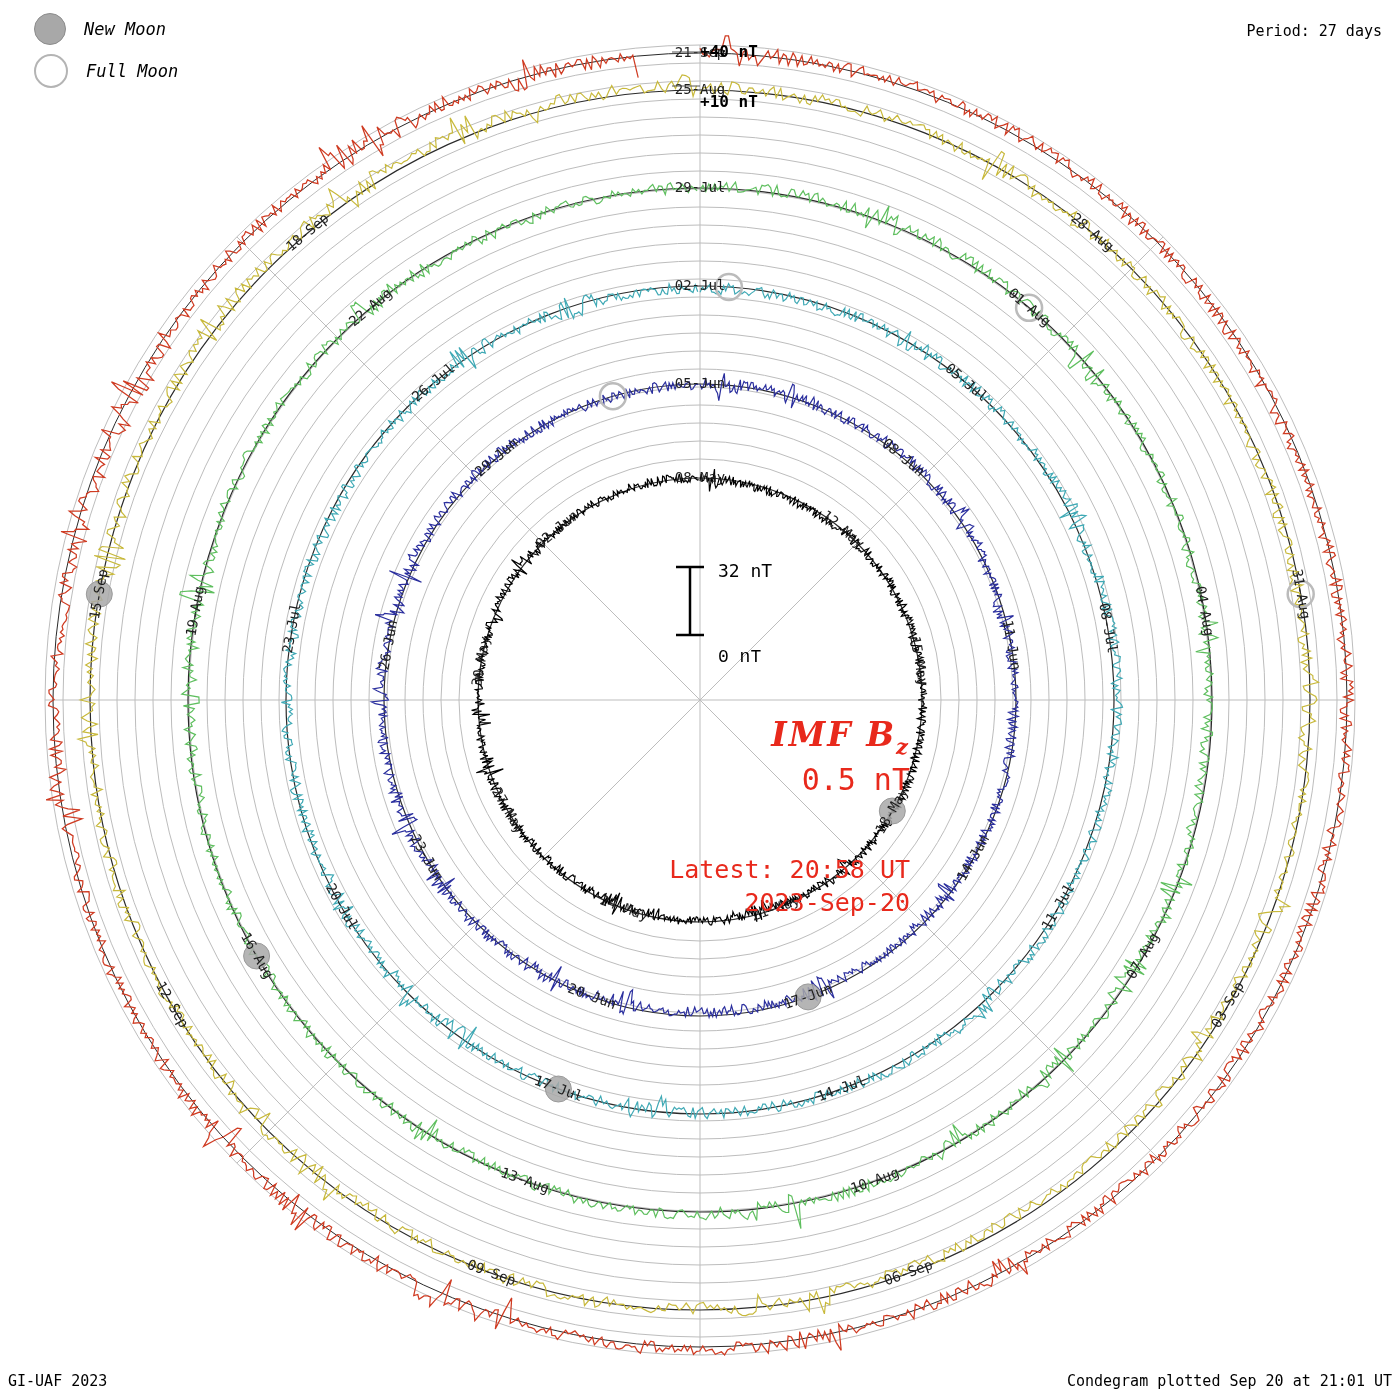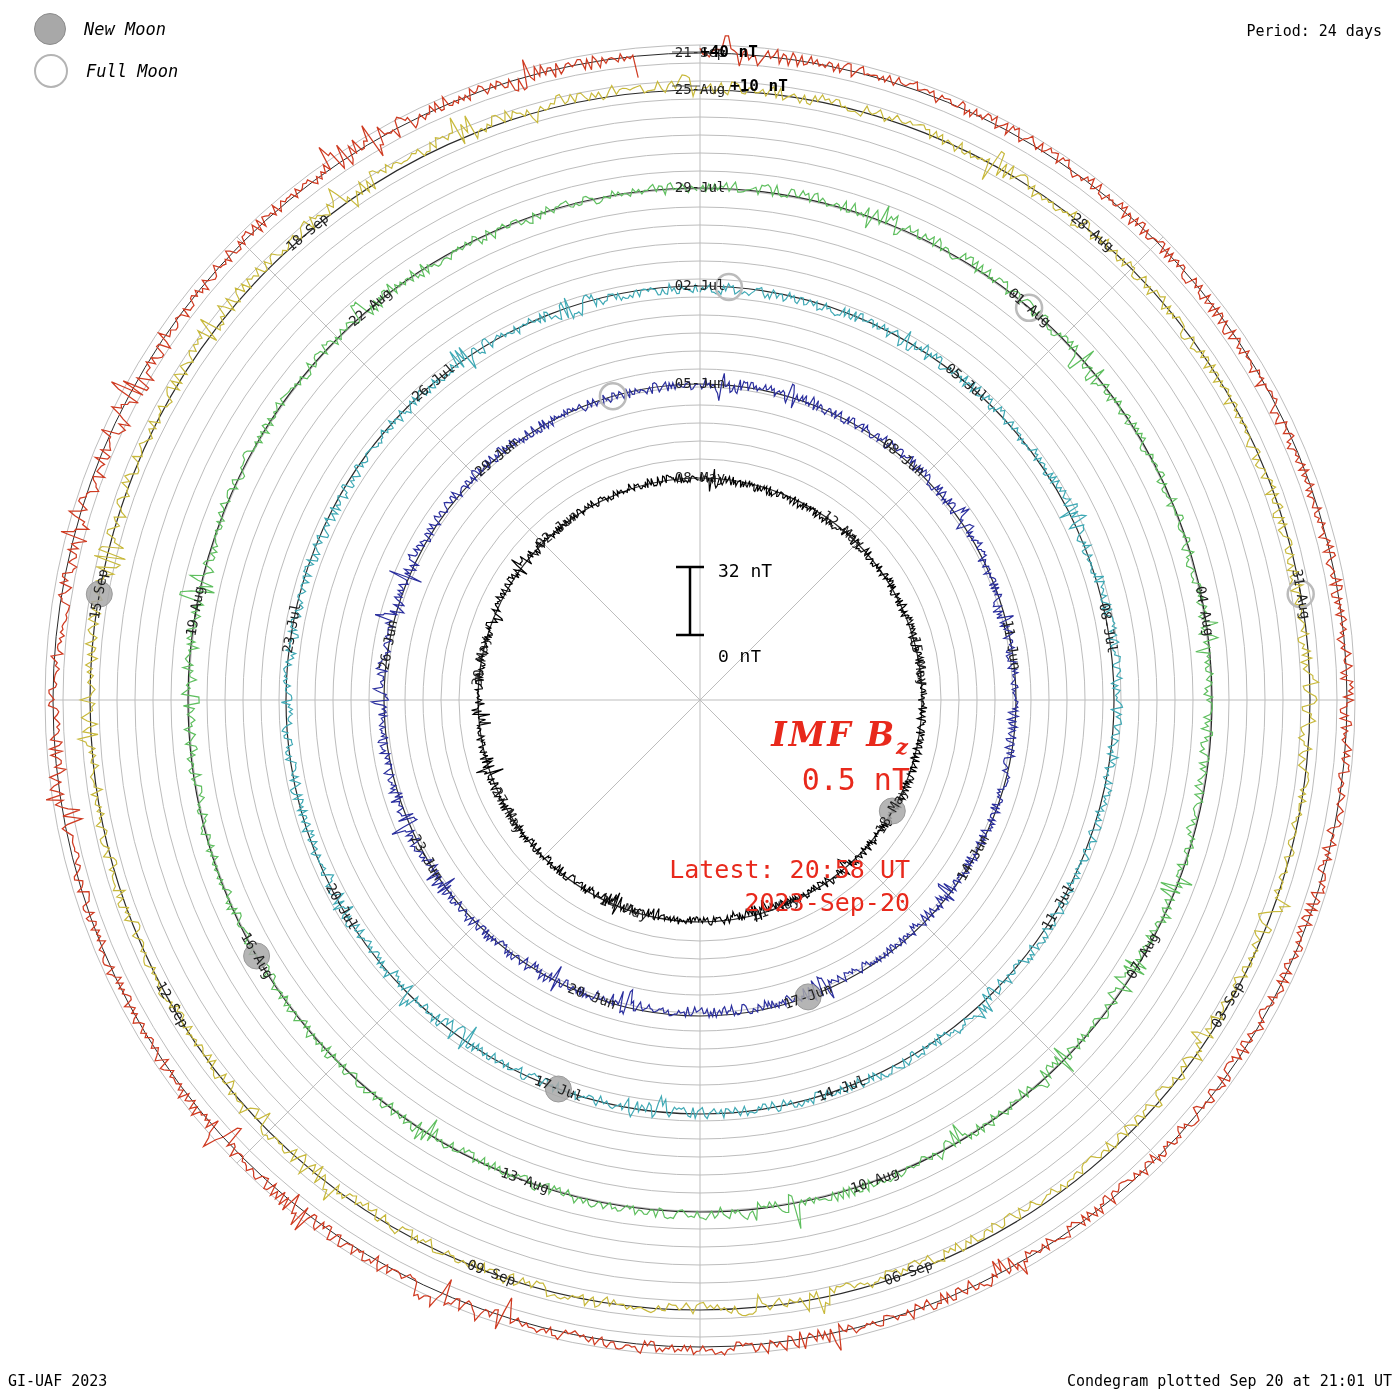--- a/index.html
+++ b/index.html
@@ -97,37 +97,37 @@
     font-family: "DejaVu Sans Mono", monospace;
   }
 
   
   .axis-nt-label {
     font-size: 16px;
     font-weight: bold;
     font-family: "DejaVu Sans Mono", monospace;
   }
   #nt20 { left: 700px; top: 42px; }
-  #nt10 { left: 700px; top: 76px; padding-left: 30px; }
+  #nt10 { left: 700px; top: 92px; }
 </style>
 </head>
 <body>
 
 <div id="legend" class="abs">
   <div class="legend-row">
     <span class="moon-disc moon-new"></span>
     <span class="legend-label">New Moon</span>
   </div>
   <div class="legend-row">
     <span class="moon-disc moon-full"></span>
     <span class="legend-label">Full Moon</span>
   </div>
 </div>
 
-<div id="period-label" class="abs">Period: 24 days</div>
+<div id="period-label" class="abs">Period: 27 days</div>
 <div id="credit" class="abs">GI-UAF 2023</div>
 <div id="plotted" class="abs">Condegram plotted Sep 20 at 21:01 UT</div>
 
 <div id="chart-wrap" class="abs">
   <svg width="1400" height="1400" viewBox="0 0 1400 1400">
     <defs>
       <clipPath id="fullclip">
           <rect x="0" y="0" width="1400" height="1400"></rect>
         </clipPath>
     </defs>

